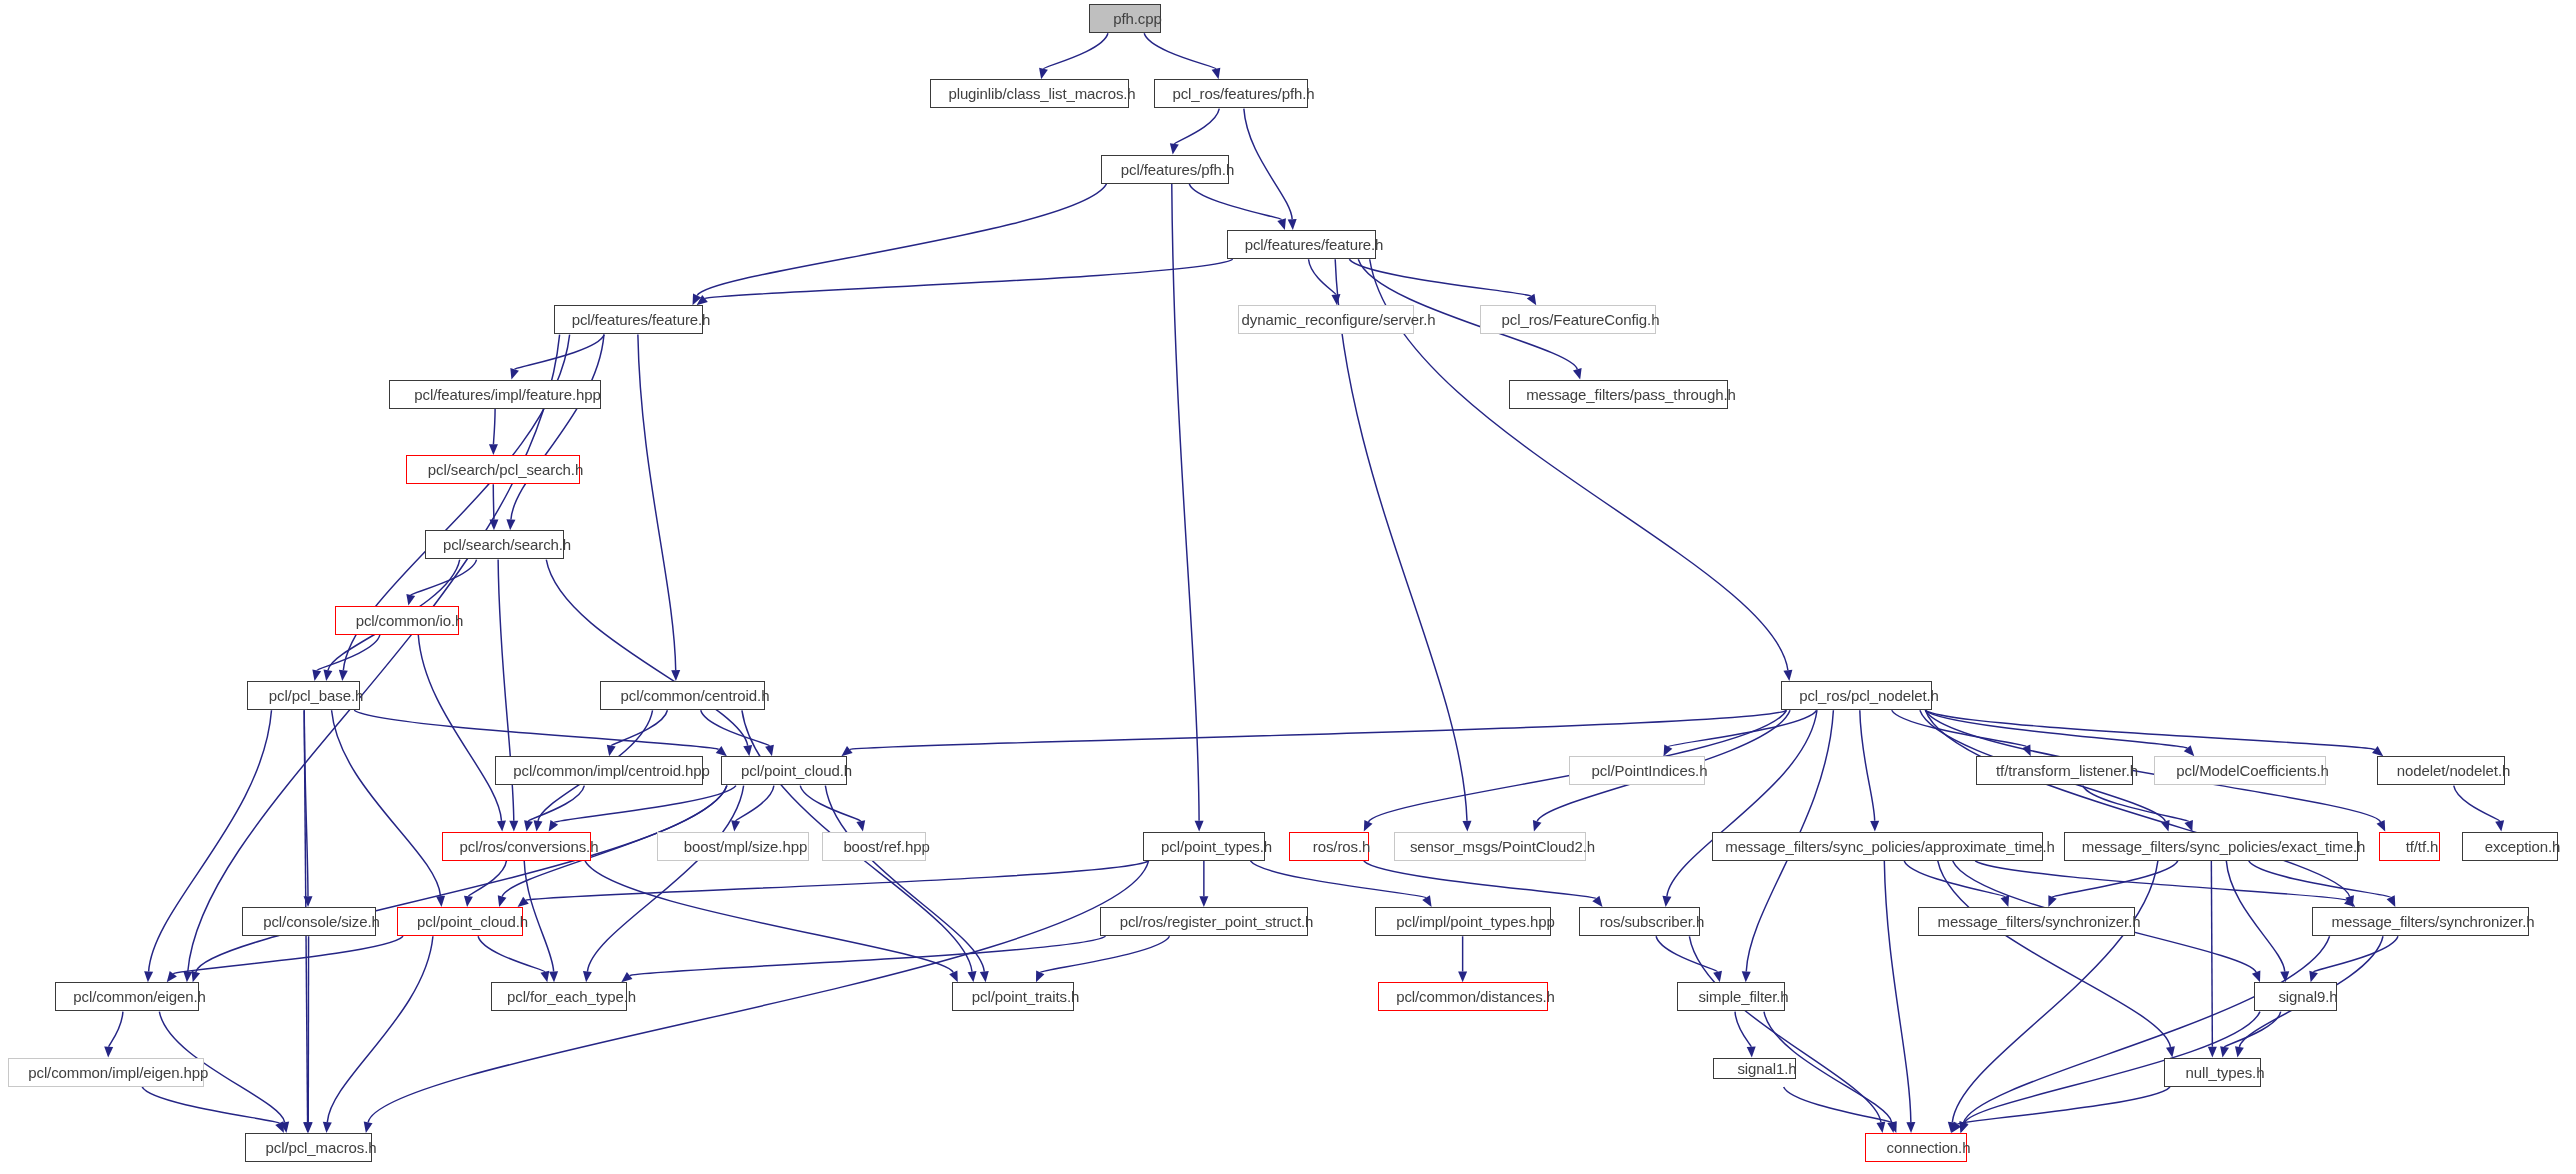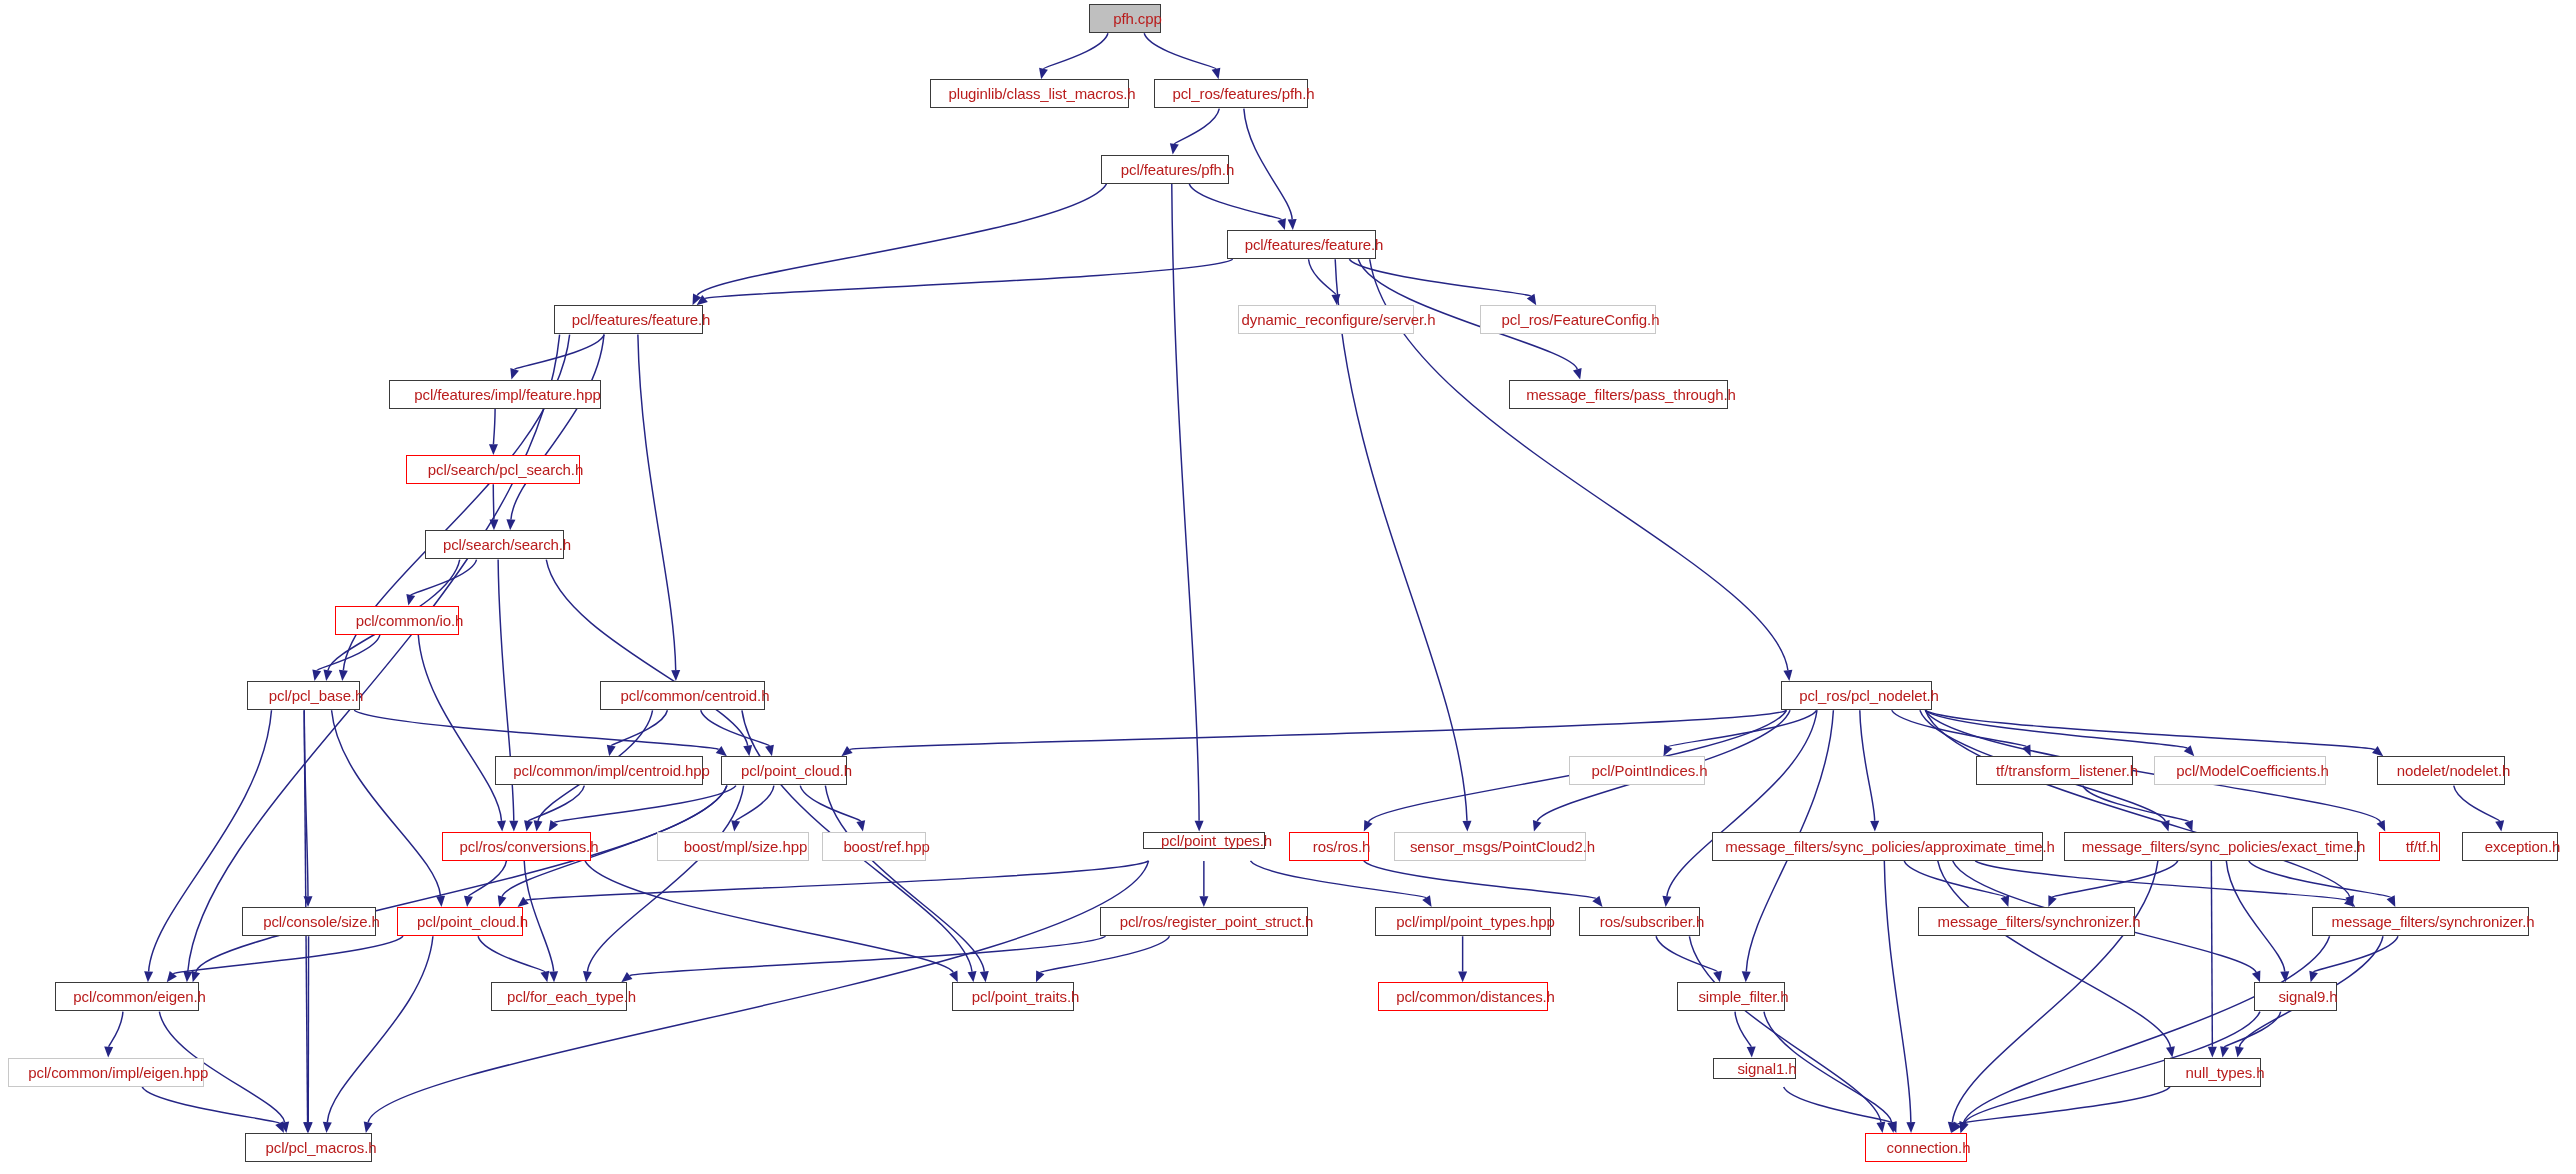--- a/index.html
+++ b/index.html
@@ -1,21 +1,21 @@
 <!DOCTYPE html>
 <html><head>
 <meta charset="utf-8">
 <style>
   html,body{margin:0;padding:0;background:#ffffff;}
   #canvas{position:relative;width:2576px;height:1174px;background:#ffffff;
           font-family:"Liberation Sans","DejaVu Sans",sans-serif;overflow:hidden;}
   svg#edges{position:absolute;left:0;top:0;width:2576px;height:1174px;}
   .node{position:absolute;box-sizing:border-box;display:flex;align-items:center;
         justify-content:center;background:#ffffff;white-space:nowrap;
-        font-size:15px;color:#b91c1c;letter-spacing:-0.1px;padding-left:25px;}
+        font-size:15px;color:#404040;letter-spacing:-0.1px;padding-left:25px;}
   .node.dark  {border:1.6px solid #3a3a3a;}
   .node.red   {border:1.6px solid #ff0000;}
   .node.light {border:1.4px solid #c8c8c8;}
   .node.root  {border:1.6px solid #3a3a3a;background:#bfbfbf;}
   .edge{fill:none;stroke:#252585;stroke-width:1.5px;}
   .arrow{fill:#252585;stroke:none;}
 </style>
 </head>
 <body>
 
@@ -235,21 +235,21 @@
       <div class="node dark" style="left: 1781px; top: 681px; width: 151px; height: 29px;">pcl_ros/pcl_nodelet.h</div>
       <div class="node dark" style="left: 495px; top: 756px; width: 208px; height: 29px;">pcl/common/impl/centroid.hpp</div>
       <div class="node dark" style="left: 721px; top: 756px; width: 126px; height: 29px;">pcl/point_cloud.h</div>
       <div class="node light" style="left: 1569px; top: 756px; width: 136px; height: 29px;">pcl/PointIndices.h</div>
       <div class="node dark" style="left: 1976px; top: 756px; width: 157px; height: 29px;">tf/transform_listener.h</div>
       <div class="node light" style="left: 2154px; top: 756px; width: 172px; height: 29px;">pcl/ModelCoefficients.h</div>
       <div class="node dark" style="left: 2377px; top: 756px; width: 128px; height: 29px;">nodelet/nodelet.h</div>
       <div class="node red" style="left: 442px; top: 832px; width: 149px; height: 29px;">pcl/ros/conversions.h</div>
       <div class="node light" style="left: 657px; top: 832px; width: 152px; height: 29px;">boost/mpl/size.hpp</div>
       <div class="node light" style="left: 822px; top: 832px; width: 104px; height: 29px;">boost/ref.hpp</div>
-      <div class="node dark" style="left: 1143px; top: 832px; width: 122px; height: 17px;">pcl/point_types.h</div>
+      <div class="node dark" style="left: 1143px; top: 832px; width: 122px; height: 29px;">pcl/point_types.h</div>
       <div class="node red" style="left: 1289px; top: 832px; width: 80px; height: 29px;">ros/ros.h</div>
       <div class="node light" style="left: 1394px; top: 832px; width: 192px; height: 29px;">sensor_msgs/PointCloud2.h</div>
       <div class="node dark" style="left: 1712px; top: 832px; width: 331px; height: 29px;">message_filters/sync_policies/approximate_time.h</div>
       <div class="node dark" style="left: 2064px; top: 832px; width: 294px; height: 29px;">message_filters/sync_policies/exact_time.h</div>
       <div class="node red" style="left: 2379px; top: 832px; width: 61px; height: 29px;">tf/tf.h</div>
       <div class="node dark" style="left: 2462px; top: 832px; width: 96px; height: 29px;">exception.h</div>
       <div class="node dark" style="left: 1100px; top: 907px; width: 208px; height: 29px;">pcl/ros/register_point_struct.h</div>
       <div class="node dark" style="left: 1375px; top: 907px; width: 176px; height: 29px;">pcl/impl/point_types.hpp</div>
       <div class="node dark" style="left: 1579px; top: 907px; width: 121px; height: 29px;">ros/subscriber.h</div>
       <div class="node dark" style="left: 1918px; top: 907px; width: 217px; height: 29px;">message_filters/synchronizer.h</div>

